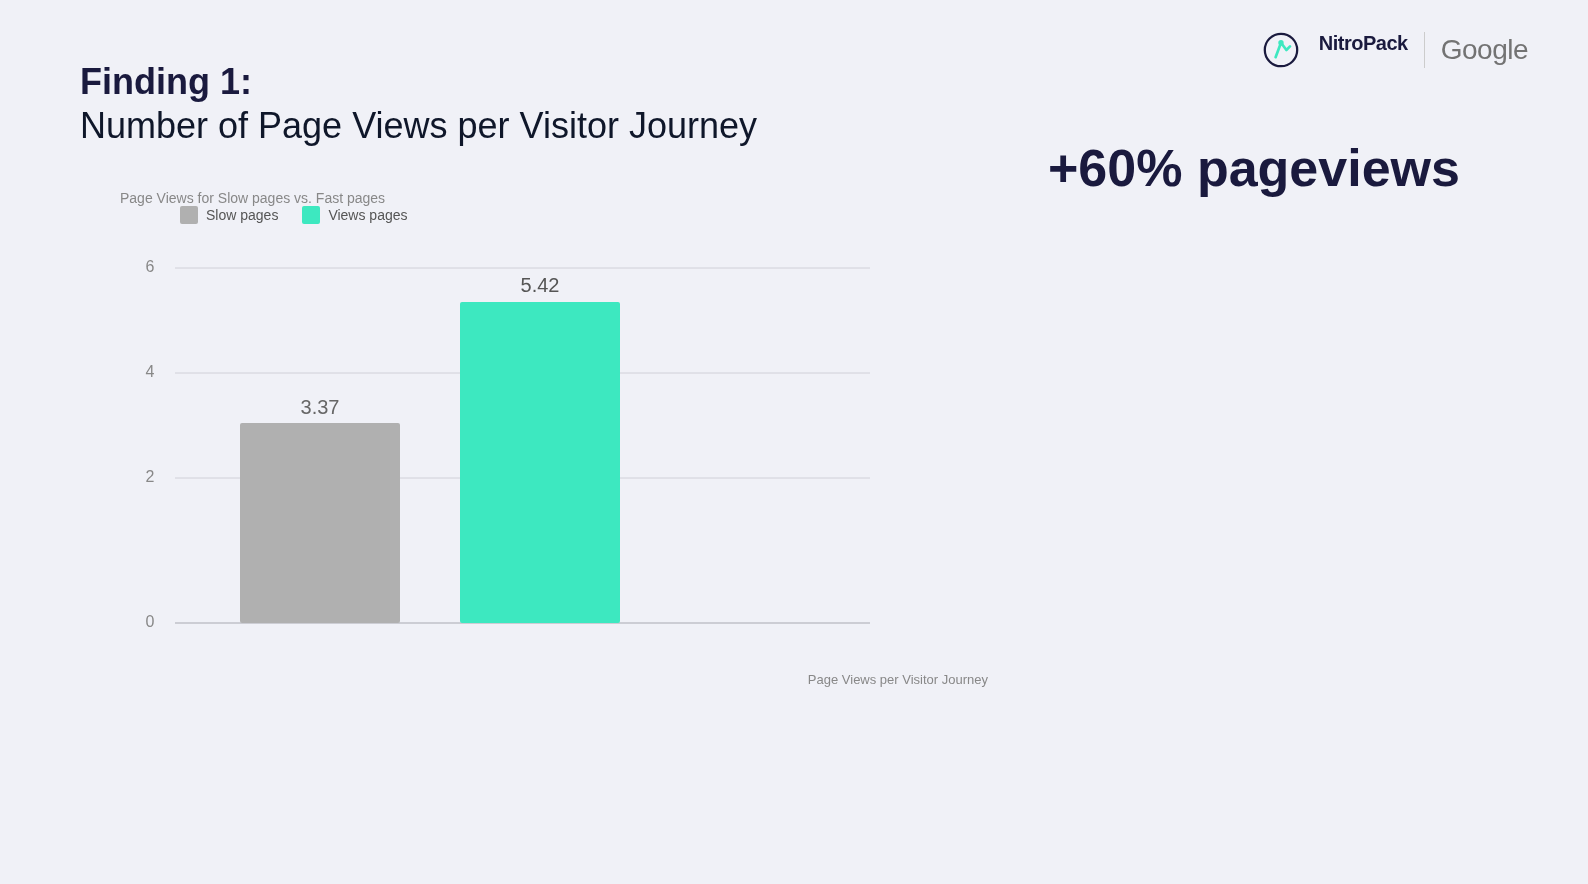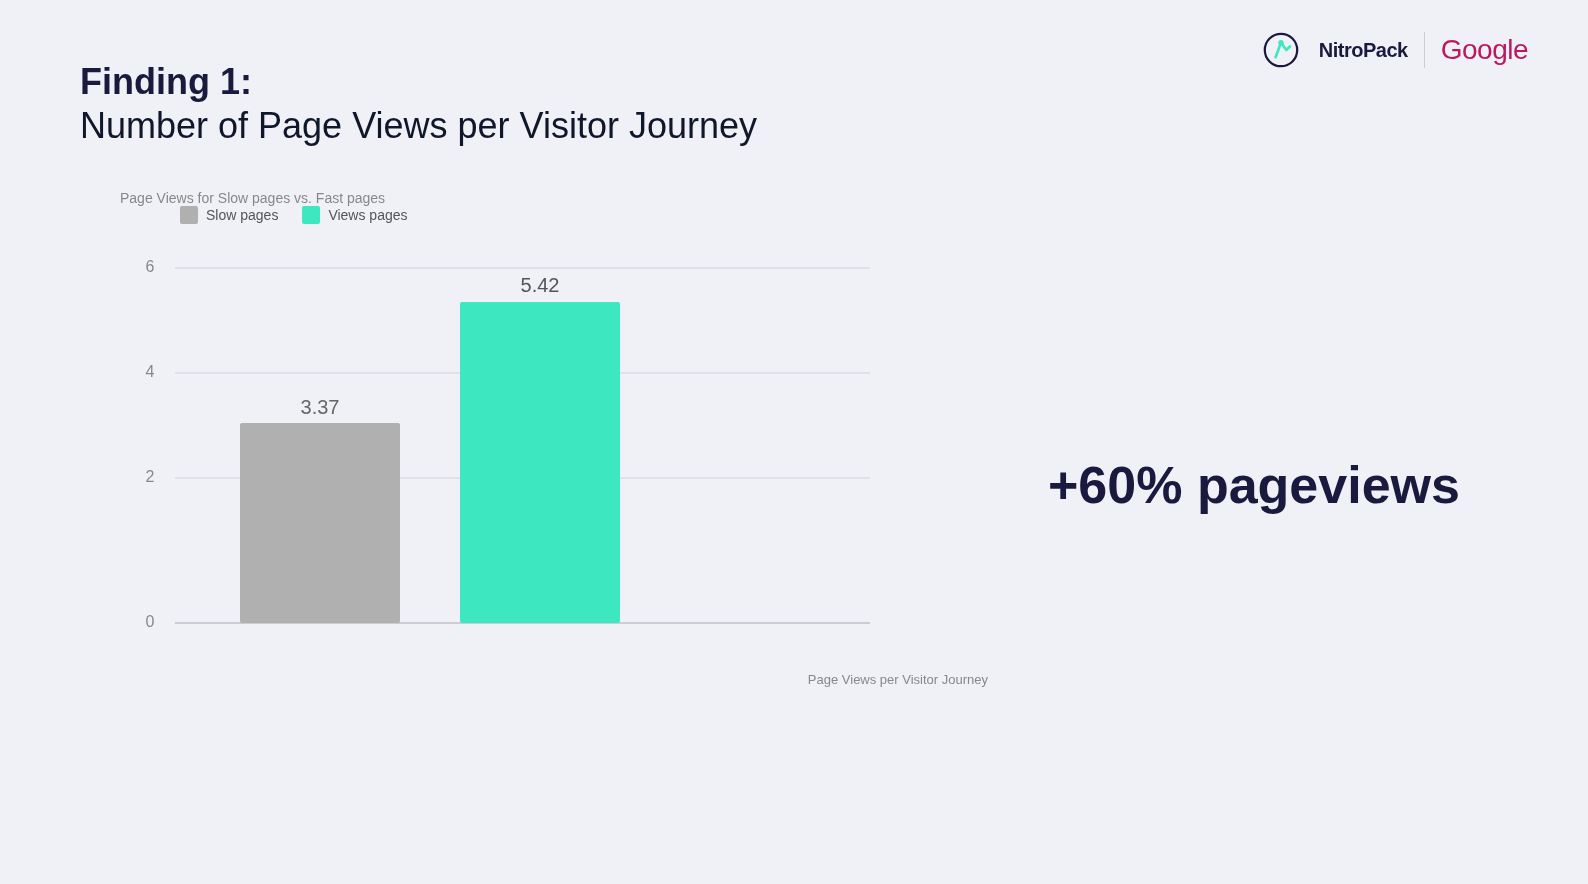--- a/index.html
+++ b/index.html
@@ -16,21 +16,20 @@
       position: absolute;
       top: 32px;
       right: 60px;
       display: flex;
       align-items: center;
       gap: 16px;
     }
 
     .nitropack-logo {
       display: flex;
-      align-items: center;
       gap: 20px;
     }
 
     .nitropack-icon {
       width: 36px;
       height: 36px;
     }
 
     .nitropack-text {
       font-size: 20px;
@@ -40,21 +39,21 @@
     }
 
     .logo-divider {
       width: 1px;
       height: 36px;
       background: #ccc;
     }
 
     .google-text {
       font-size: 28px;
-      color: #be185d;
+      color: #737373;
       font-weight: 400;
       letter-spacing: -0.5px;
     }
 
     .main-content {
       padding: 60px 80px 40px 80px;
       display: flex;
       height: 100%;
     }
 
@@ -136,21 +135,21 @@
       font-size: 13px;
       color: #888;
       margin-top: 8px;
       padding-left: 60px;
     }
 
     .right-panel {
       width: 520px;
       display: flex;
       flex-direction: column;
-      justify-content: center;
+      justify-content: flex-start;
       padding-left: 60px;
       padding-top: 80px;
     }
 
     .stat-headline {
       font-size: 52px;
       font-weight: 800;
       color: #1a1a3e;
       line-height: 1.1;
       margin-bottom: 12px;

